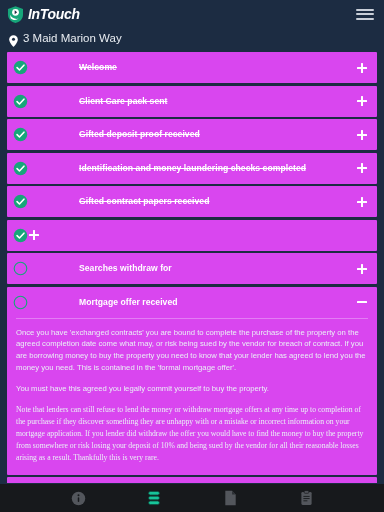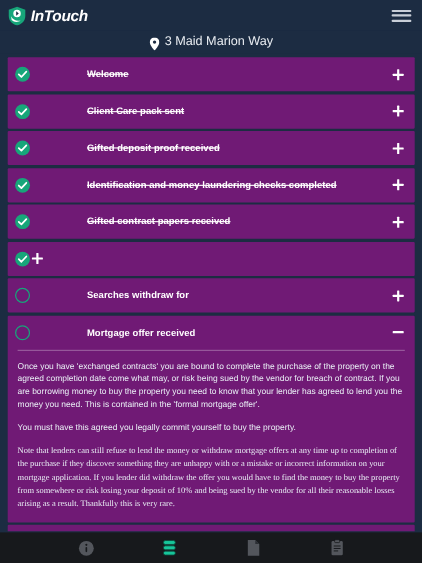--- a/index.html
+++ b/index.html
@@ -67,38 +67,37 @@
   }
 
   
   #address-bar {
     height: 21px;
     display: flex;
     align-items: center;
     gap: 5px;
     padding: 0 9px;
     background: #1c2c42;
-    justify-content: center;
   }
   #address-text {
     font-size: 11.5px;
     color: #e8ecf1;
     line-height: 1;
   }
   .pin-icon { flex: 0 0 9px; height: 12px; display:block; }
 
   
   #task-list {
     padding: 3px 7px 0 7px;
     height: 434px;
     overflow: hidden;
   }
 
   .task-card {
-    background: #701a75;
+    background: #d946ef;
     margin-bottom: 2.5px;
     border-radius: 1px;
     overflow: hidden;
   }
 
   .task-head {
     height: 31px;
     display: flex;
     align-items: center;
     cursor: pointer;

